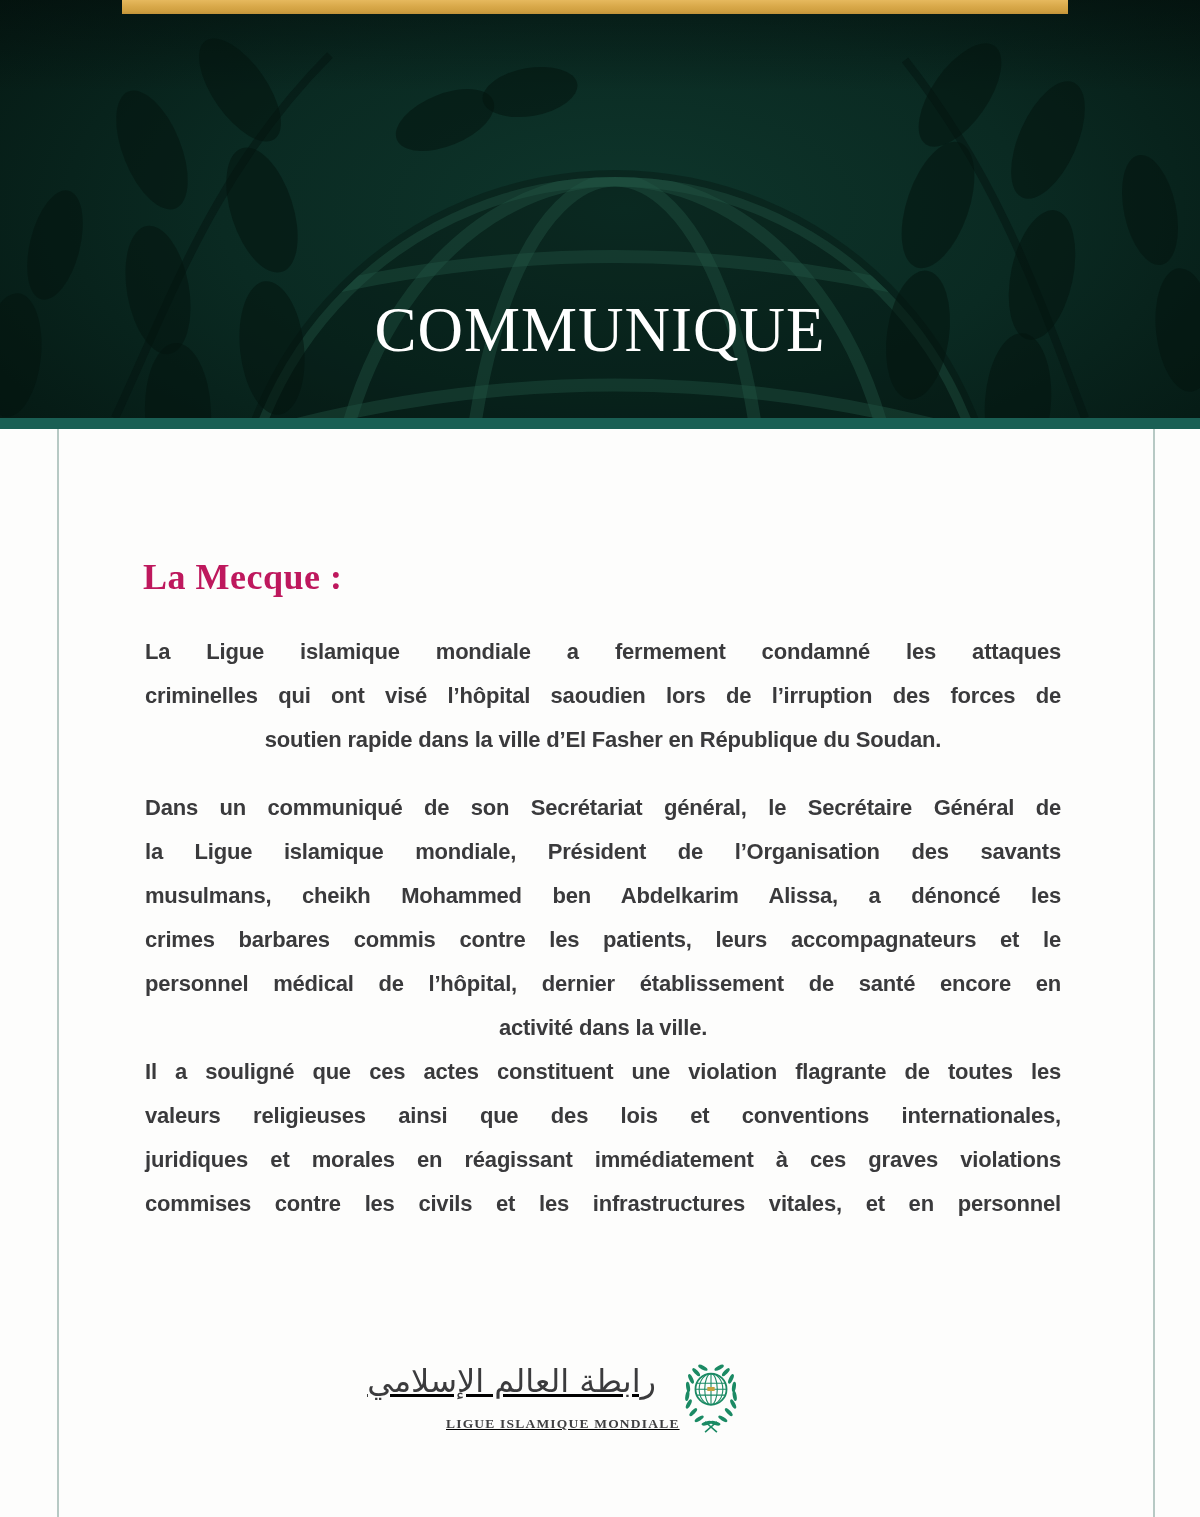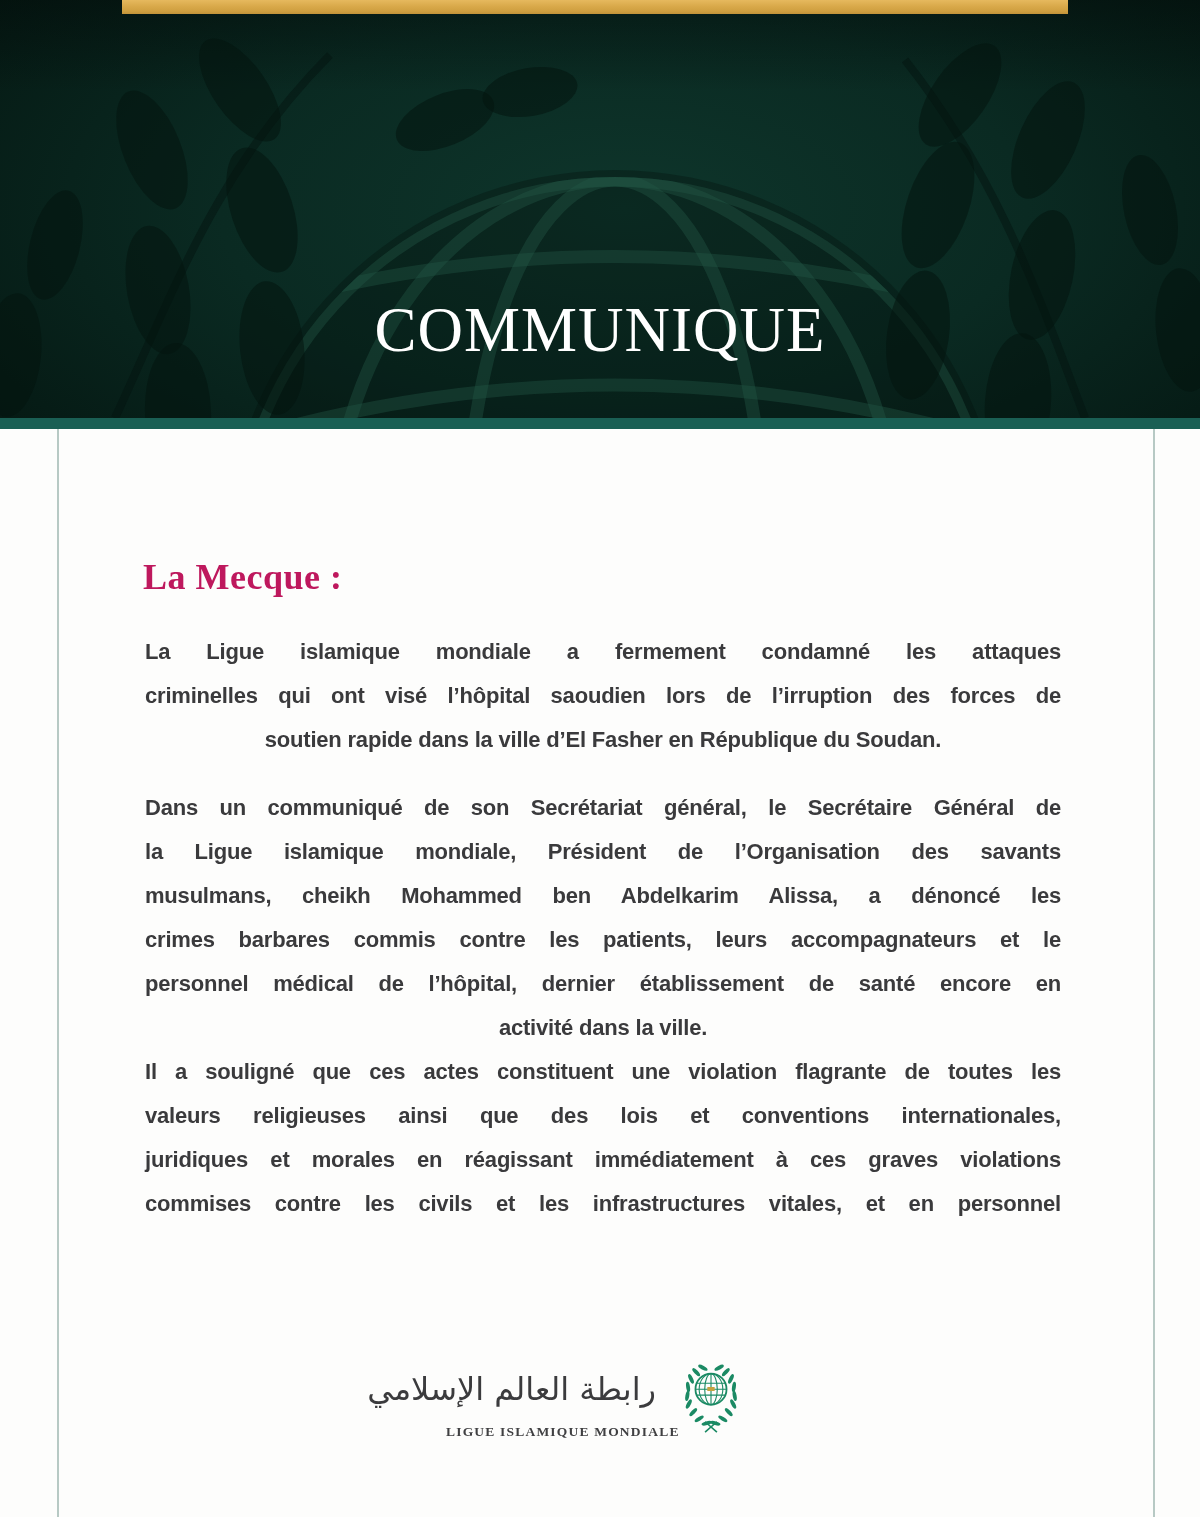--- a/index.html
+++ b/index.html
@@ -60,21 +60,21 @@
     letter-spacing:-0.2px;
   }
   .para-1{top:630px;}
   .para-2{top:786px;}
   .para-3{top:1050px;}
   .tline{text-align:center;}
   .tline.just{text-align:justify;text-align-last:justify;}
   
   .logo{
     position:absolute;left:446px;top:1352px;
-    display:flex;align-items:center;gap:18px;
+    display:flex;align-items:flex-start;gap:18px;text-decoration:underline;
   }
   .logo-text{width:210px;text-align:center;}
   .logo-arabic{
     font-family:"DejaVu Sans",sans-serif;
     font-size:32px;line-height:58px;
     color:#3b3b3d;
     direction:rtl;white-space:nowrap;
   }
   .logo-latin{
     margin-top:6px;

